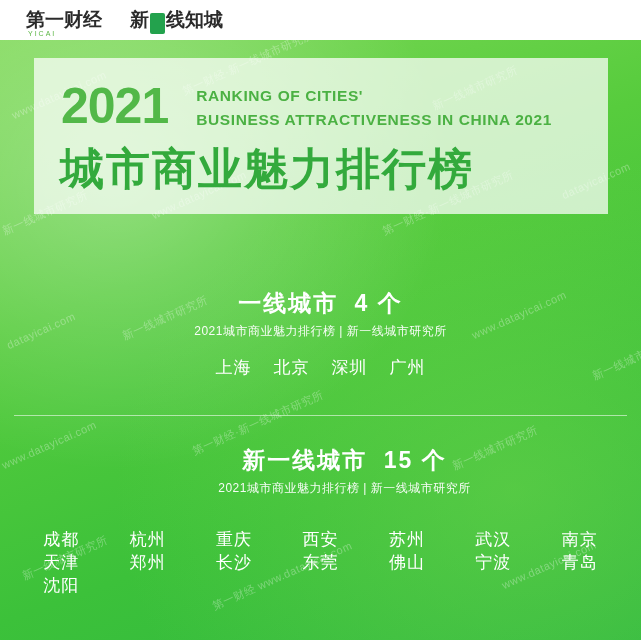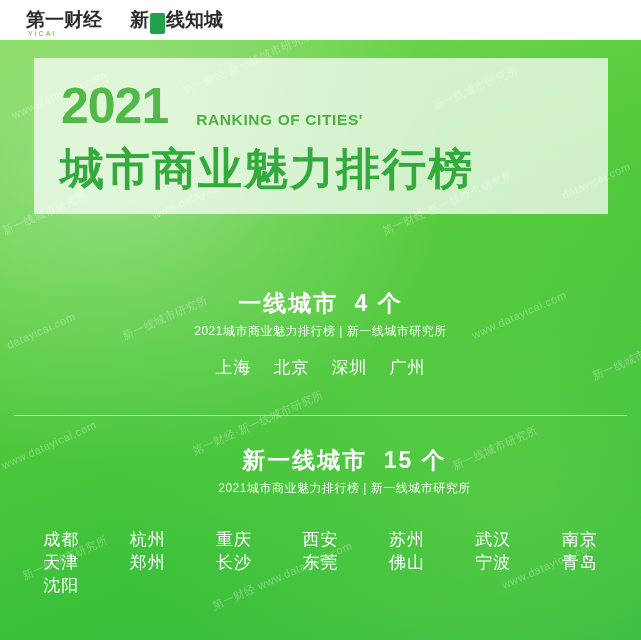--- a/index.html
+++ b/index.html
@@ -255,20 +255,21 @@
       <span class="wm" style="left:20px;  top:530px;">新一线城市研究所</span>
       <span class="wm" style="left:210px; top:560px;">第一财经 www.datayicai.com</span>
       <span class="wm" style="left:500px; top:540px;">www.datayicai.com</span>
     </div>
 
     <div class="titleblock">
       <div class="title-row">
         <div class="year">2021</div>
         <div class="eng">
           <div>RANKING OF CITIES'</div>
+          <div>BUSINESS ATTRACTIVENESS IN CHINA 2021</div>
         </div>
       </div>
       <div class="cn-title">城市商业魅力排行榜</div>
     </div>
 
     <div class="section" style="top:248px;">
       <div class="sec-head">
         <span>一线城市</span>
         <span class="count">4 个</span>
       </div>

